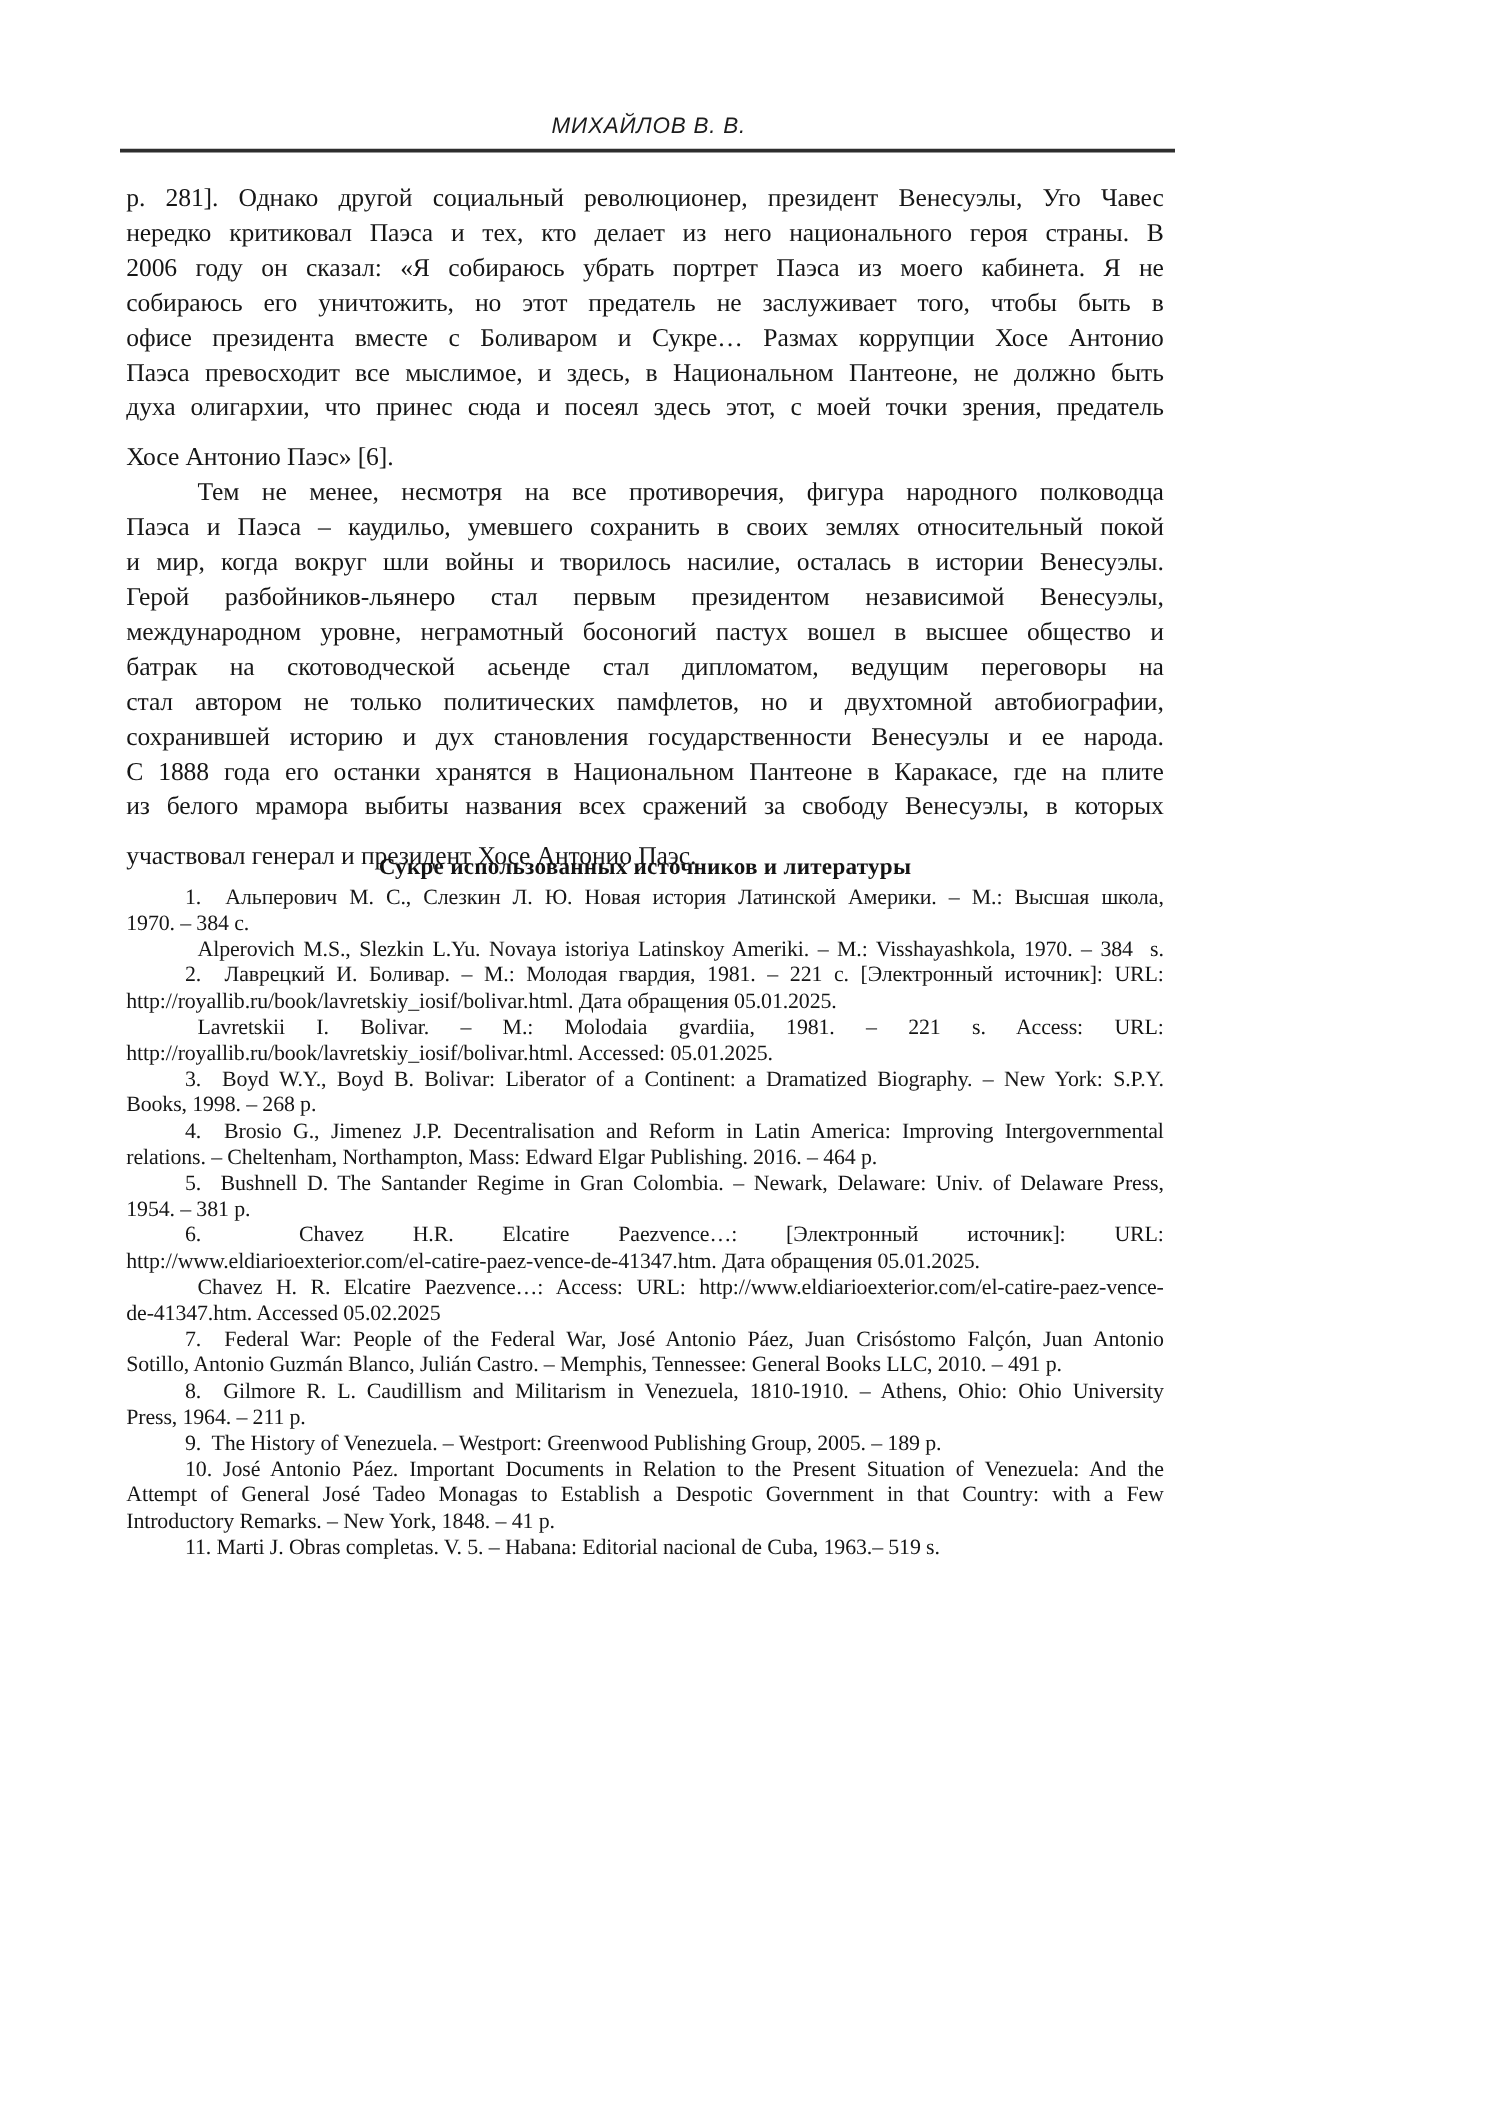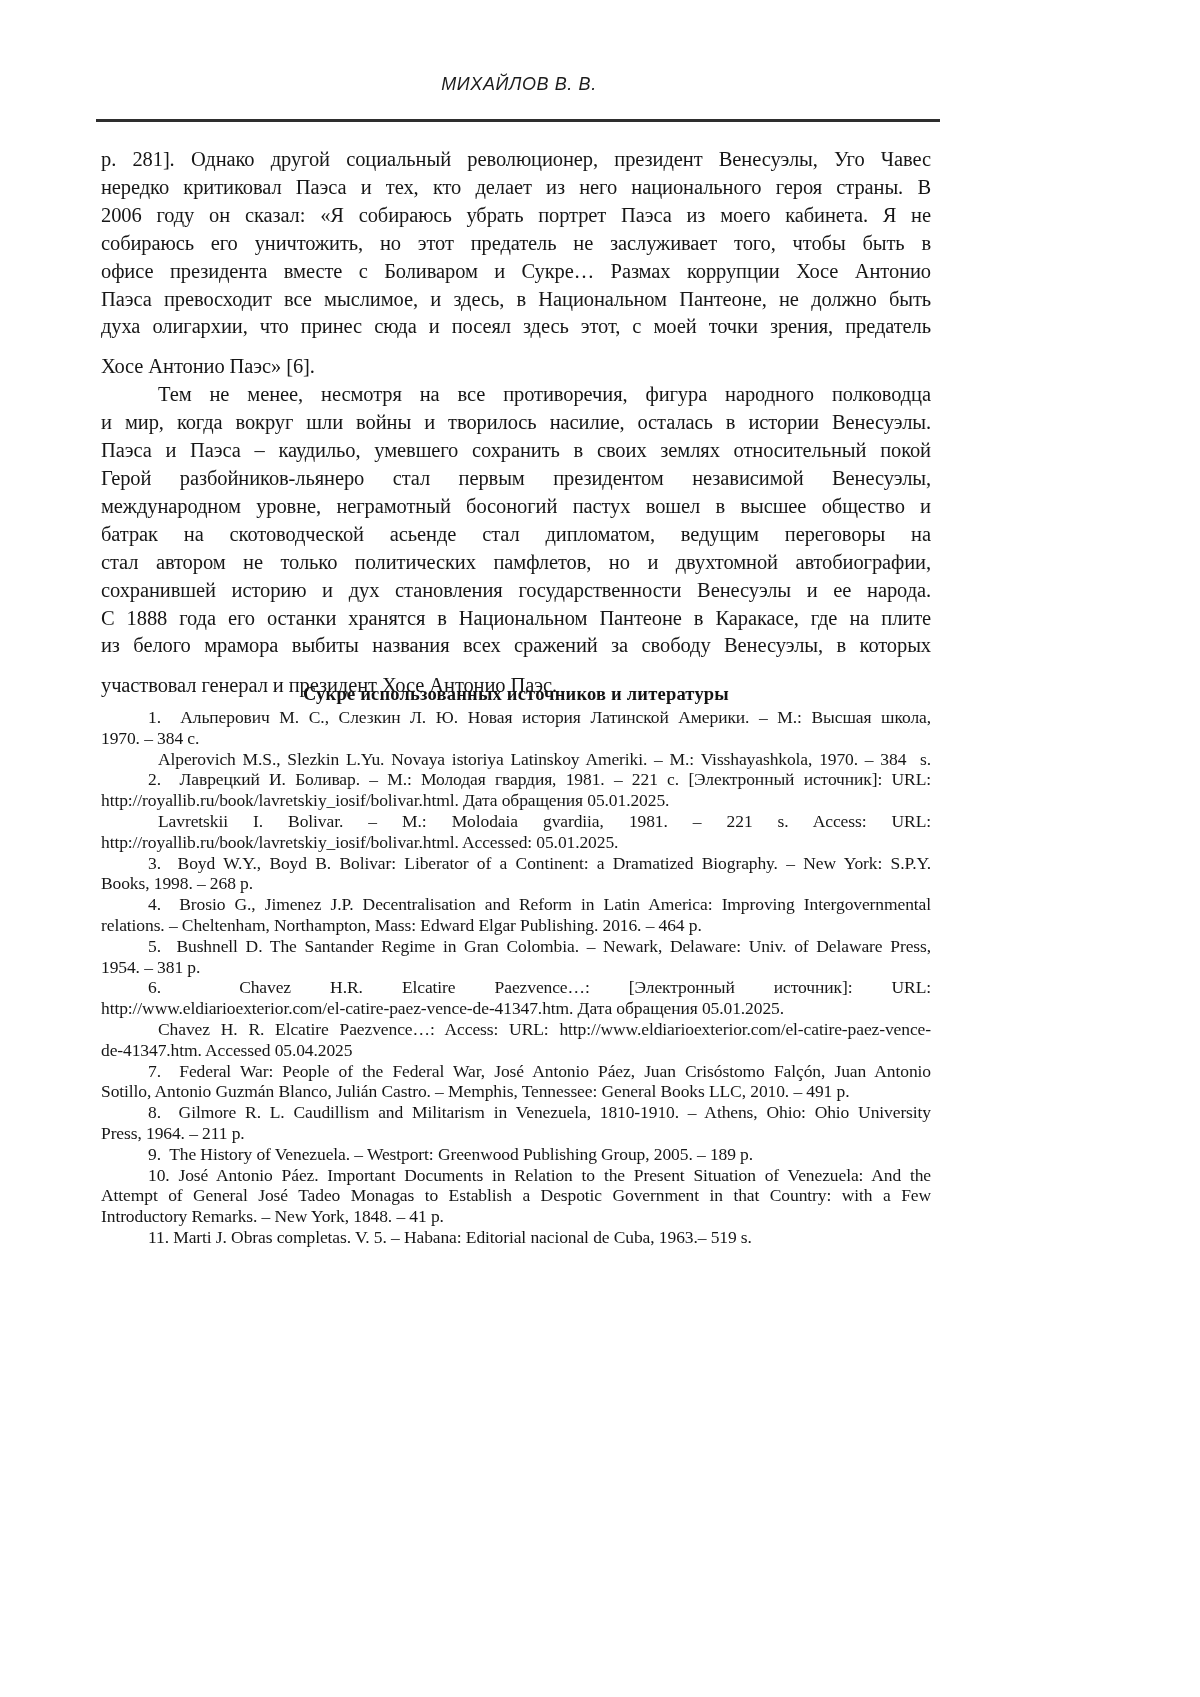--- a/index.html
+++ b/index.html
@@ -7,21 +7,21 @@
     position: relative;
     width: 1200px;
     height: 1697px;
     background: #ffffff;
     font-family: "Liberation Serif", serif;
     color: #161616;
     overflow: hidden;
   }
   .running-head {
     position: absolute;
-    top: 74px; left: 101px; width: 836px;
+    top: 90px; left: 101px; width: 836px;
     text-align: center;
     font-family: "Liberation Sans", sans-serif;
     font-style: italic;
     font-size: 18px;
     letter-spacing: 0.6px;
     color: #1c1c1c;
   }
   .head-rule {
     position: absolute;
     top: 119px; left: 96px; width: 844px;
@@ -81,22 +81,22 @@
   <div class="body-text" id="bodyText">
       <div class="line">р. 281]. Однако другой социальный революционер, президент Венесуэлы, Уго Чавес</div>
       <div class="line">нередко критиковал Паэса и тех, кто делает из него национального героя страны. В</div>
       <div class="line">2006 году он сказал: «Я собираюсь убрать портрет Паэса из моего кабинета. Я не</div>
       <div class="line">собираюсь его уничтожить, но этот предатель не заслуживает того, чтобы быть в</div>
       <div class="line">офисе президента вместе с Боливаром и Сукре… Размах коррупции Хосе Антонио</div>
       <div class="line">Паэса превосходит все мыслимое, и здесь, в Национальном Пантеоне, не должно быть</div>
       <div class="line">духа олигархии, что принес сюда и посеял здесь этот, с моей точки зрения, предатель</div>
       <div class="line last">Хосе Антонио Паэс» [6].</div>
       <div class="line indent">Тем не менее, несмотря на все противоречия, фигура народного полководца</div>
+      <div class="line">Паэса и Паэса – каудильо, умевшего сохранить в своих землях относительный покой</div>
       <div class="line">и мир, когда вокруг шли войны и творилось насилие, осталась в истории Венесуэлы.</div>
-      <div class="line">Паэса и Паэса – каудильо, умевшего сохранить в своих землях относительный покой</div>
       <div class="line">Герой разбойников-льянеро стал первым президентом независимой Венесуэлы,</div>
       <div class="line">международном уровне, неграмотный босоногий пастух вошел в высшее общество и</div>
       <div class="line">батрак на скотоводческой асьенде стал дипломатом, ведущим переговоры на</div>
       <div class="line">стал автором не только политических памфлетов, но и двухтомной автобиографии,</div>
       <div class="line">сохранившей историю и дух становления государственности Венесуэлы и ее народа.</div>
       <div class="line">С 1888 года его останки хранятся в Национальном Пантеоне в Каракасе, где на плите</div>
       <div class="line">из белого мрамора выбиты названия всех сражений за свободу Венесуэлы, в которых</div>
       <div class="line last">участвовал генерал и президент Хосе Антонио Паэс.</div>
     </div>
   <div class="refs-heading">Сукре использованных источников и литературы</div>
@@ -127,21 +127,21 @@
       <div class="entry">
         <div class="line num-first">5.&nbsp; Bushnell D. The Santander Regime in Gran Colombia. – Newark, Delaware: Univ. of Delaware Press,</div>
         <div class="line last">1954. – 381 p.</div>
       </div>
       <div class="entry">
         <div class="line num-first">6.&nbsp; Chavez H.R. Elcatire Paezvence…: [Электронный источник]: URL:</div>
         <div class="line last">http://www.eldiarioexterior.com/el-catire-paez-vence-de-41347.htm. Дата обращения 05.01.2025.</div>
       </div>
       <div class="entry">
         <div class="line tr-first">Chavez H. R. Elcatire Paezvence…: Access: URL: http://www.eldiarioexterior.com/el-catire-paez-vence-</div>
-        <div class="line last">de-41347.htm. Accessed 05.04.2025</div>
+        <div class="line last">de-41347.htm. Accessed 05.02.2025</div>
       </div>
       <div class="entry">
         <div class="line num-first">7.&nbsp; Federal War: People of the Federal War, José Antonio Páez, Juan Crisóstomo Falçón, Juan Antonio</div>
         <div class="line last">Sotillo, Antonio Guzmán Blanco, Julián Castro. – Memphis, Tennessee: General Books LLC, 2010. – 491 p.</div>
       </div>
       <div class="entry">
         <div class="line num-first">8.&nbsp; Gilmore R. L. Caudillism and Militarism in Venezuela, 1810-1910. – Athens, Ohio: Ohio University</div>
         <div class="line last">Press, 1964. – 211 p.</div>
       </div>
       <div class="entry">

